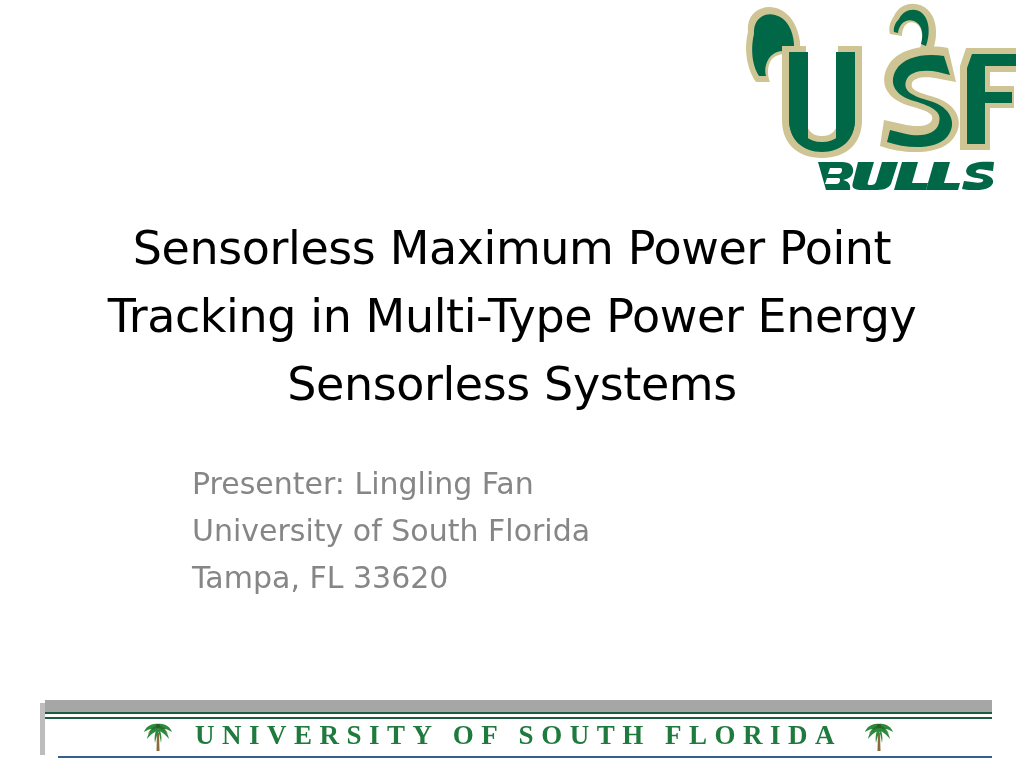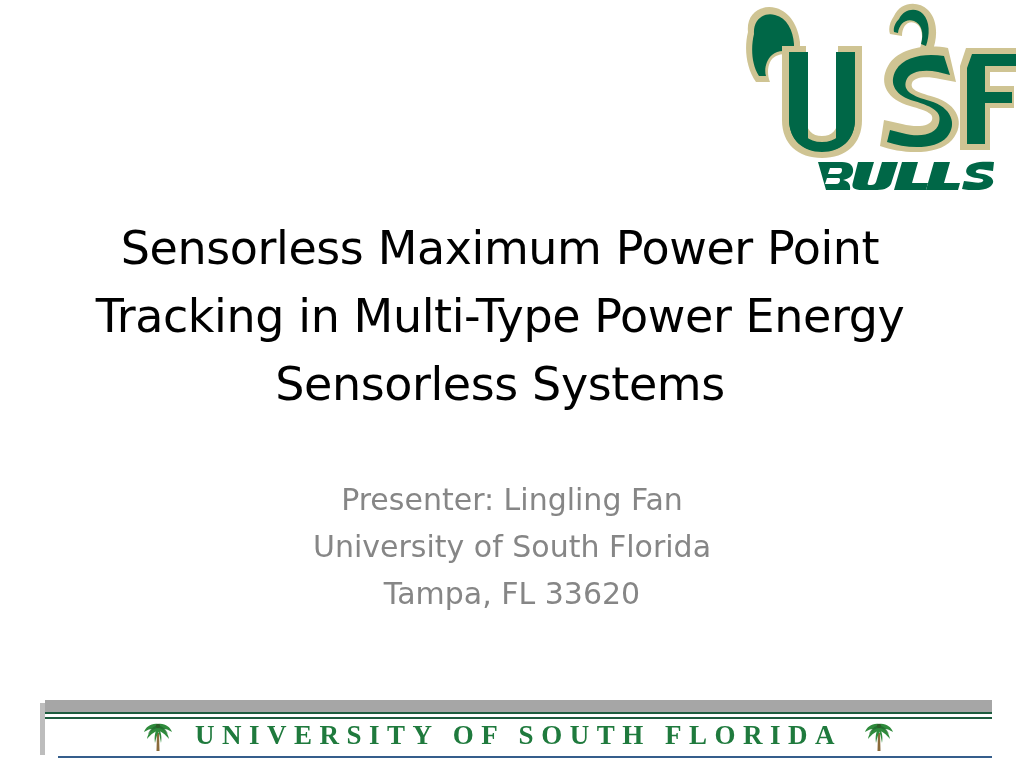--- a/index.html
+++ b/index.html
@@ -27,43 +27,42 @@
     left: 742px;
     top: 2px;
     width: 274px;
     height: 188px;
   }
   .logo-wrap svg { display: block; width: 100%; height: 100%; }
 
   
   .title-block {
     position: absolute;
-    left: 84px;
+    left: 96px;
     top: 214px;
     width: 832px;
     text-align: center;
   }
   .title-line {
     font-family: "DejaVu Sans", "Liberation Sans", sans-serif;
     font-size: 46px;
     font-weight: 400;
     line-height: 68px;
     color: #000000;
     letter-spacing: -0.4px;
     white-space: nowrap;
   }
 
   
   .subtitle-block {
     position: absolute;
     left: 192px;
     top: 460px;
     width: 640px;
-    text-align: center;
-    margin-top: 16px;
+    text-align: left;
   }
   .subtitle-line {
     font-family: "DejaVu Sans", "Liberation Sans", sans-serif;
     font-size: 30px;
     font-weight: 400;
     line-height: 47px;
     color: #868686;
     white-space: nowrap;
   }
 

